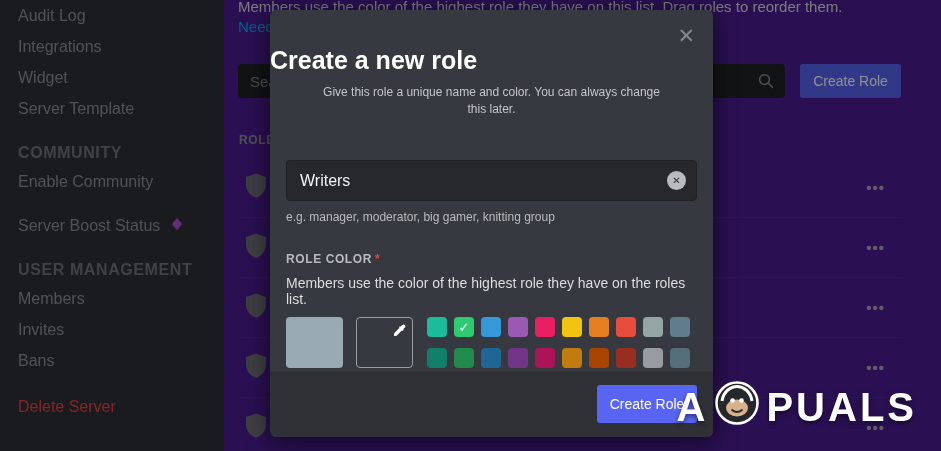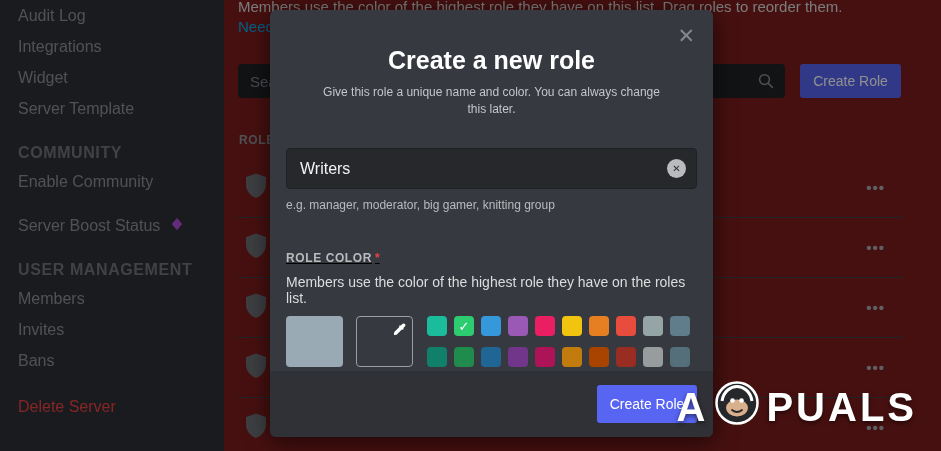--- a/index.html
+++ b/index.html
@@ -1,17 +1,17 @@
 <!DOCTYPE html>
 <html><head>
 <meta charset="utf-8">
 <style>
   * { margin:0; padding:0; box-sizing:border-box; }
   body { background:#000; font-family:"Liberation Sans","DejaVu Sans",sans-serif; }
-  .screen { position:relative; width:941px; height:451px; overflow:hidden; background:#7f1d1d; }
+  .screen { position:relative; width:941px; height:451px; overflow:hidden; background:#4c1d95; }
 
   
   .bg { position:absolute; inset:0; }
   .sidebar { position:absolute; left:0; top:0; width:224px; height:100%; background:#2f3136; padding:0 8px; }
   .nav-item { padding:6px 10px; margin:1px 0; font-size:16px; color:#8e9297; border-radius:4px; cursor:pointer; }
   .nav-header { padding:6px 10px 4px; margin-top:14px; font-size:16px; font-weight:bold; letter-spacing:.6px; color:#72767d; }
   .nav-item.gap-top { margin-top:14px; }
   .nav-item.danger { color:#ed4245; margin-top:16px; }
   .boost { display:flex; align-items:center; gap:10px; }
 
@@ -26,30 +26,30 @@
   .roles-header { position:absolute; top:133px; left:1px; font-size:12px; font-weight:bold; letter-spacing:.6px; color:#8e9297; }
   .role-row { position:absolute; left:0; width:665px; height:60px; border-bottom:1px solid #3e4146; display:flex; align-items:center; padding-left:6px; cursor:pointer; }
   .role-row .dots { margin-left:auto; padding-right:18px; color:#a9acb1; font-size:15px; font-weight:bold; letter-spacing:1px; cursor:pointer; }
 
   
   .overlay { position:absolute; inset:0; background:rgba(0,0,0,0.44); }
 
   
   .modal { position:absolute; left:270px; top:10px; width:443px; height:427px; background:#36393f; border-radius:6px; box-shadow:0 4px 24px rgba(0,0,0,.6); }
   .modal-close { position:absolute; top:15px; right:18px; font-size:21px; color:#84888e; cursor:pointer; line-height:1; }
-  .modal-title { margin-top:36px; text-align:center; font-size:25px; font-weight:bold; color:#ffffff; }
+  .modal-title { margin-top:36px; font-size:25px; font-weight:bold; color:#ffffff; }
   .modal-subtitle { margin:9px 44px 0; text-align:center; font-size:12px; line-height:1.38; color:#c3c5c9; }
   .modal-body { padding:21px 16px 0; }
   .field-label { font-size:12px; font-weight:bold; letter-spacing:.6px; color:#b9bbbe; }
   .req { color:#ed4245; margin-left:3px; font-size:12px; font-weight:bold; }
-  .role-input-wrap { position:relative; margin-top:10px; }
+  .role-input-wrap { position:relative; margin-top:22px; }
   .role-input { width:100%; height:41px; background:#26282c; border:1px solid #1f2124; border-radius:4px; color:#f2f3f5; font-size:16px; padding:0 40px 0 13px; font-family:inherit; outline:none; }
   .clear-btn { position:absolute; right:11px; top:11px; width:19px; height:19px; border-radius:50%; background:#b9bbbe; color:#2b2d31; font-size:10px; font-weight:bold; display:flex; align-items:center; justify-content:center; cursor:pointer; }
   .hint { margin-top:9px; font-size:12px; color:#b9bbbe; }
-  .color-label { margin-top:36px;text-decoration:underline; }
+  .color-label { margin-top:25px; }
   .color-hint { margin-top:8px; font-size:14px; color:#dcddde; }
   .swatch-row { display:flex; margin-top:10px; }
   .default-swatch { width:57px; height:51px; border-radius:4px; cursor:pointer; }
   .custom-swatch { position:relative; width:57px; height:51px; border-radius:4px; border:1px solid #9a9da2; margin-left:13px; cursor:pointer; background:#36393f; }
   .custom-swatch svg { position:absolute; top:5px; right:5px; }
   .palette { margin-left:14px; display:grid; grid-template-columns:repeat(10,20px); gap:10px 7px; }
   .swatch { width:20px; height:20px; border-radius:4px; position:relative; cursor:pointer; }
   .swatch .check { position:absolute; inset:0; display:flex; align-items:center; justify-content:center; color:#fff; font-size:13px; font-weight:bold; }
   .modal-footer { position:absolute; left:0; right:0; bottom:0; height:66px; background:#2f3136; border-radius:0 0 6px 6px; }
   .create-role-btn { position:absolute; right:16px; top:14px; width:100px; height:38px; background:#5865f2; border:none; border-radius:3px; color:#fff; font-size:14px; font-family:inherit; cursor:pointer; }

